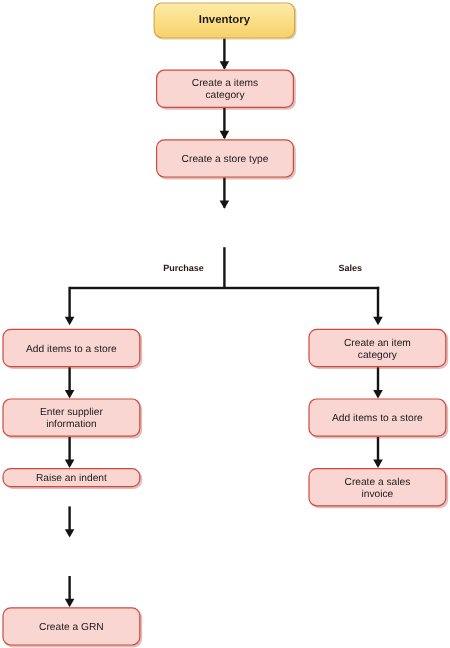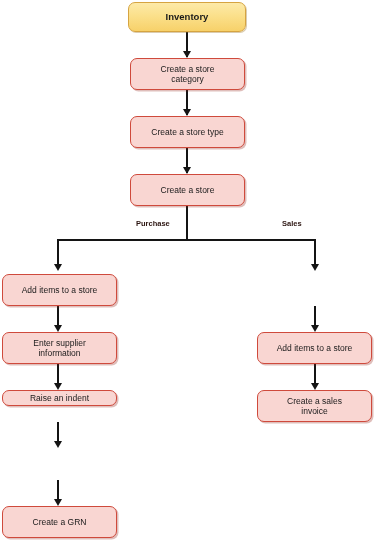--- a/index.html
+++ b/index.html
@@ -73,36 +73,33 @@
 <div id="canvas">
 
   <div class="node start" style="left:128px; top:2px; width:118px; height:30px;">
     <span>Inventory</span>
   </div>
 
   <div class="edge v" style="left:186px; top:32px; height:25px;"></div>
   <div class="arrow" style="left:182.5px; top:51px;"></div>
 
   <div class="node step" style="left:130px; top:58px; width:115px; height:32px;">
-    <span>Create a store category</span>
+    <span>Create a items category</span>
   </div>
 
   <div class="edge v" style="left:186px; top:90px; height:25px;"></div>
   <div class="arrow" style="left:182.5px; top:109px;"></div>
 
   <div class="node step" style="left:130px; top:116px; width:115px; height:32px;">
     <span>Create a store type</span>
   </div>
 
   <div class="edge v" style="left:186px; top:148px; height:25px;"></div>
   <div class="arrow" style="left:182.5px; top:167px;"></div>
 
-  <div class="node step" style="left:130px; top:174px; width:115px; height:32px;">
-    <span>Create a store</span>
-  </div>
 
   <div class="edge v" style="left:186px; top:206px; height:34px;"></div>
   <div class="edge h" style="left:58px; top:239px; width:258px;"></div>
 
   <div class="branch-label" style="left:101px; top:219px;">Purchase</div>
   <div class="branch-label" style="left:247px; top:219px;">Sales</div>
 
   <div class="edge v" style="left:57px; top:239px; height:28px;"></div>
   <div class="arrow" style="left:53.5px; top:264px;"></div>
 
@@ -131,20 +128,23 @@
   <div class="arrow" style="left:53.5px; top:441px;"></div>
 
 
   <div class="edge v" style="left:57px; top:480px; height:24px;"></div>
   <div class="arrow" style="left:53.5px; top:499px;"></div>
 
   <div class="node step" style="left:2px; top:506px; width:115px; height:32px;">
     <span>Create a GRN</span>
   </div>
 
+  <div class="node step" style="left:257px; top:274px; width:115px; height:32px;">
+    <span>Create an item category</span>
+  </div>
 
   <div class="edge v" style="left:314px; top:306px; height:24px;"></div>
   <div class="arrow" style="left:310.5px; top:325px;"></div>
 
   <div class="node step" style="left:257px; top:332px; width:115px; height:32px;">
     <span>Add items to a store</span>
   </div>
 
   <div class="edge v" style="left:314px; top:364px; height:24px;"></div>
   <div class="arrow" style="left:310.5px; top:383px;"></div>

